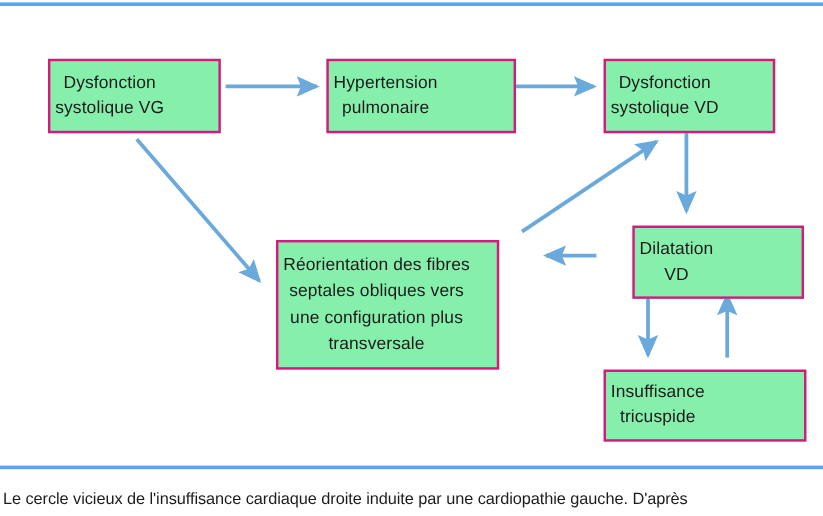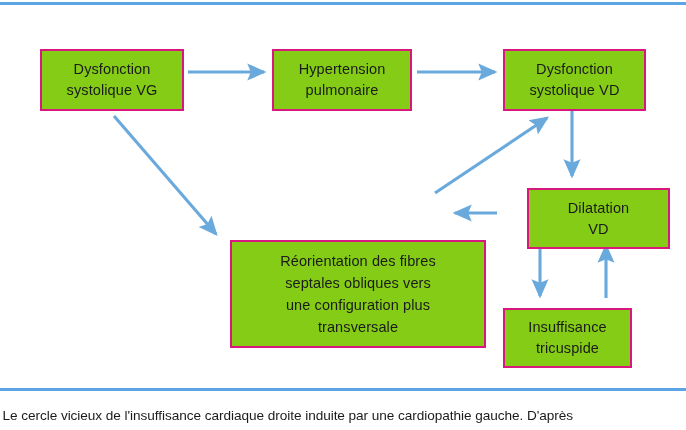--- a/index.html
+++ b/index.html
@@ -31,41 +31,41 @@
     left: 0;
     top: 8px;
     width: 686px;
     height: 378px;
   }
 
   .node {
     position: absolute;
     box-sizing: border-box;
     border: 2px solid #d9187f;
-    background: #84cc16;
+    background: #86efac;
     display: flex;
     align-items: center;
-    justify-content: center;
+    justify-content: flex-start;
     text-align: center;
     color: #1b1b1b;
     font-size: 14.5px;
     line-height: 1.42;
     letter-spacing: 0.1px;
     padding: 2px 4px;
     z-index: 3;
   }
 
   
   #node-dysfonction-vg   { left: 40px;  top: 41px;  width: 144px; height: 62px; }
-  #node-hypertension     { left: 272px; top: 41px;  width: 140px; height: 62px; }
+  #node-hypertension     { left: 272px; top: 41px;  width: 158px; height: 62px; }
   #node-dysfonction-vd   { left: 503px; top: 41px;  width: 143px; height: 62px; }
-  #node-reorientation    { left: 230px; top: 192px; width: 256px; height: 108px;
-                           font-size: 14.5px; line-height: 1.52; margin-top: 40px; }
+  #node-reorientation    { left: 230px; top: 192px; width: 186px; height: 108px;
+                           font-size: 14.5px; line-height: 1.52; }
   #node-dilatation-vd    { left: 503px; top: 180px; width: 143px; height: 61px; margin-left: 24px; }
-  #node-insuffisance     { left: 503px; top: 300px; width: 129px; height: 60px; }
+  #node-insuffisance     { left: 503px; top: 300px; width: 169px; height: 60px; }
 
   .arrow-layer {
     position: absolute;
     left: 0; top: 0;
     width: 686px;
     height: 378px;
     z-index: 2;
     overflow: visible;
   }
 

